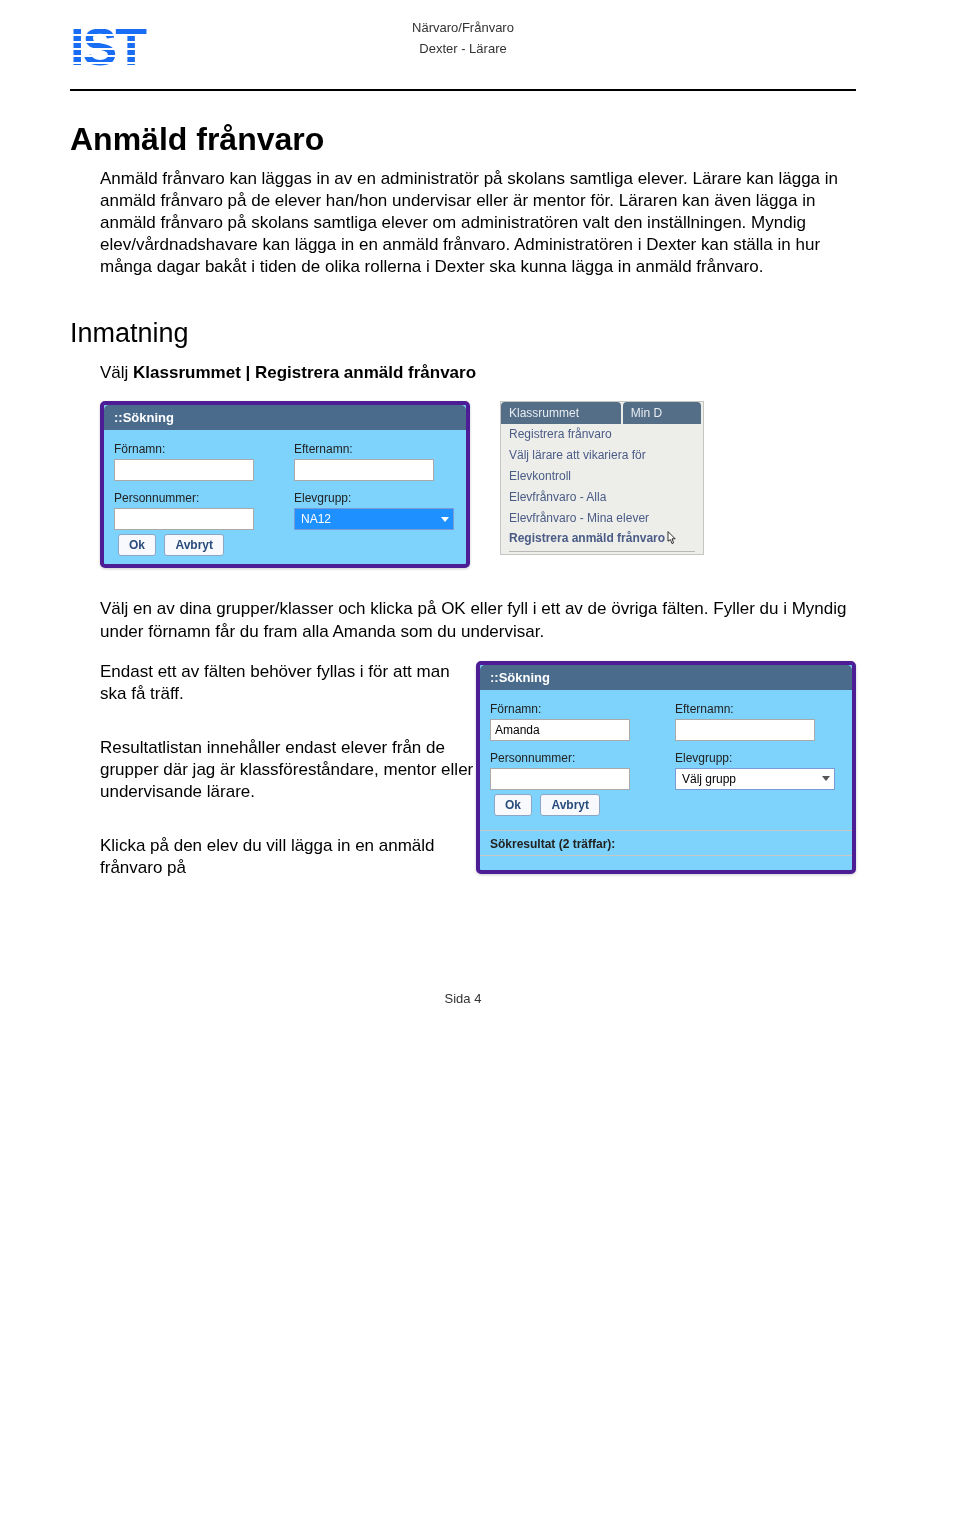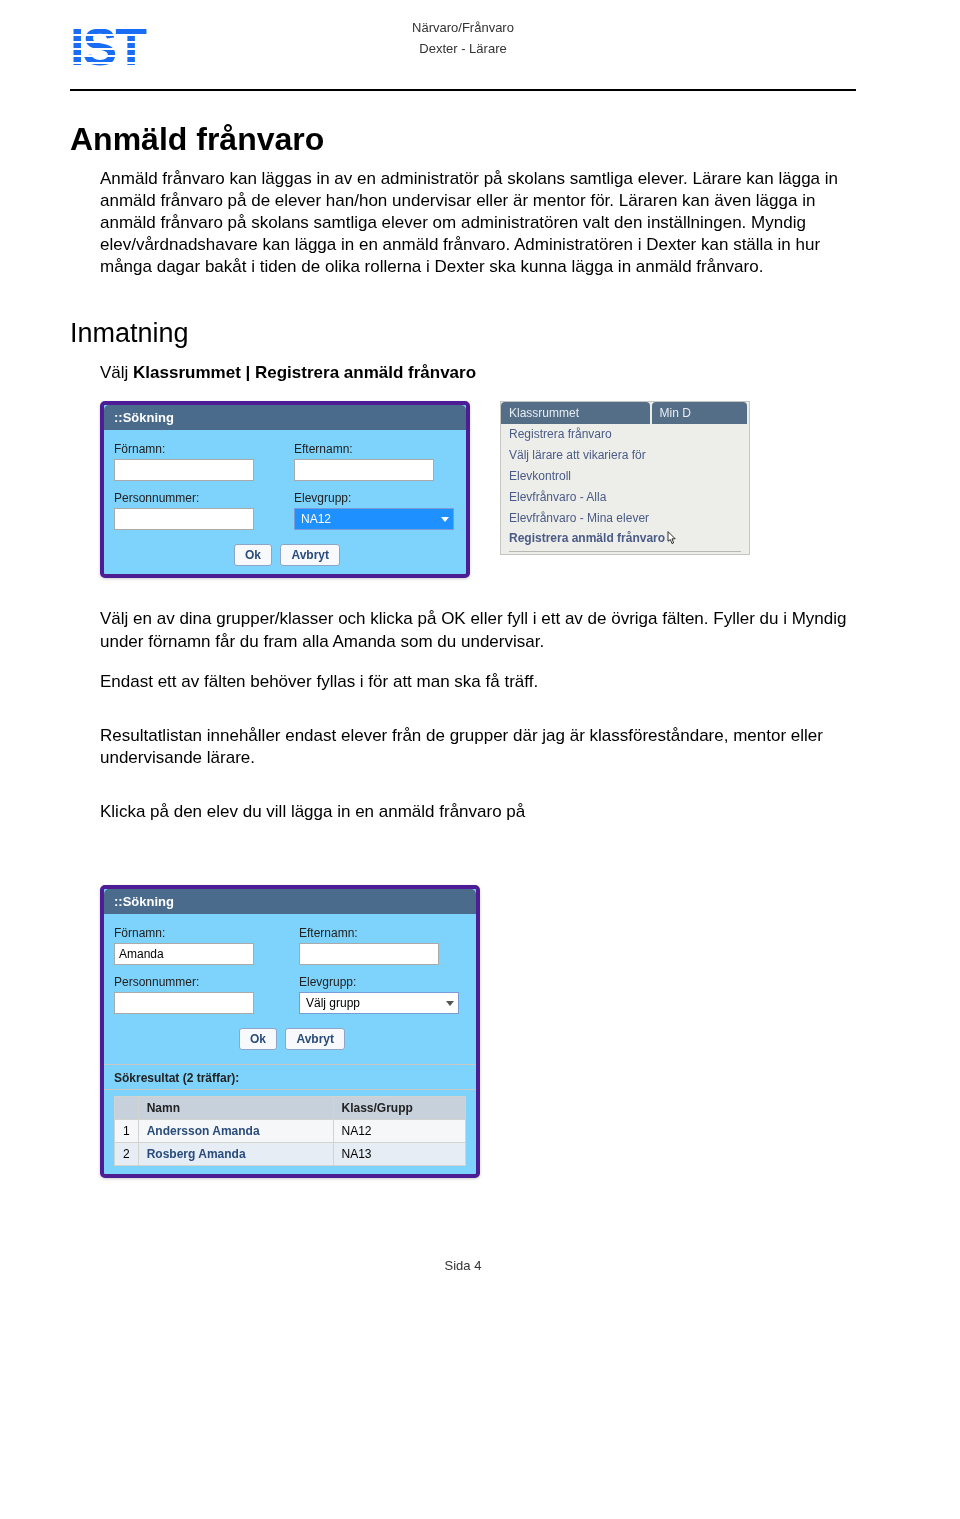--- a/index.html
+++ b/index.html
@@ -124,40 +124,40 @@
     color: #fff;
   }
   .panel .field .select .chev {
     width: 0; height: 0;
     border-left: 4px solid transparent;
     border-right: 4px solid transparent;
     border-top: 5px solid #555;
   }
   .panel .field .select.selected .chev { border-top-color: #fff; }
   .panel .btn-row {
-    text-align: center;
-    margin-top: 14px;
+    text-align: left;
+    margin-top: 4px;
   }
   .btn {
     display: inline-block;
     border: 1px solid #8da6c6;
     background: #f7f9fc;
     color: #2a4c7c;
     font-weight: bold;
     font-size: 12px;
     padding: 3px 10px;
     border-radius: 3px;
     cursor: pointer;
     margin-left: 4px;
   }
   
   .menu-panel {
     background: #ededea;
     border: 1px solid #c5c5c2;
-    width: 250px;
+    width: 204px;
     font-family: Verdana, Arial, sans-serif;
     font-size: 12px;
     color: #4a5b85;
   }
   .menu-panel .tabs {
     display: flex;
   }
   .menu-panel .tab {
     flex: 1;
     background: #556e87;
@@ -226,21 +226,21 @@
   .results-table tbody tr:nth-child(odd) td { background: #f5f7f8; }
   .results-table tbody tr:nth-child(even) td { background: #e6edf4; }
   .results-table tbody td a {
     color: #2a4c7c;
     font-weight: bold;
     text-decoration: none;
     cursor: pointer;
   }
   .results-table tbody td.idx { width: 22px; text-align: center; }
   
-  .two-col { display: flex; gap: 30px; padding-left: 30px; flex-direction: column; }
+  .two-col { display: flex; padding-left: 30px; }
   .two-col .left-text { flex: 1; font-size: 17px; line-height: 1.3; }
   .two-col .left-text p { margin: 0 0 32px 0; }
   .two-col .right-panel { width: 380px; }
   .footer {
     text-align: center;
     font-size: 13px;
     color: #333;
     margin-top: 80px;
   }
 </style>
@@ -352,39 +352,18 @@
               <span class="chev"></span>
             </div>
           </div>
         </div>
         <div class="btn-row">
           <span class="btn">Ok</span>
           <span class="btn">Avbryt</span>
         </div>
 
         <div class="results-header">Sökresultat (2 träffar):</div>
-        <table class="results-table">
-          <thead>
-            <tr>
-              <th class="idx"></th>
-              <th>Namn</th>
-              <th>Klass/Grupp</th>
-            </tr>
-          </thead>
-          <tbody>
-            <tr>
-              <td class="idx">1</td>
-              <td><a>Andersson Amanda</a></td>
-              <td>NA12</td>
-            </tr>
-            <tr>
-              <td class="idx">2</td>
-              <td><a>Rosberg Amanda</a></td>
-              <td>NA13</td>
-            </tr>
-          </tbody>
-        </table>
       </div>
     </div>
   </div>
 
   <div class="footer">Sida 4</div>
 </div>
 
 </body></html>

